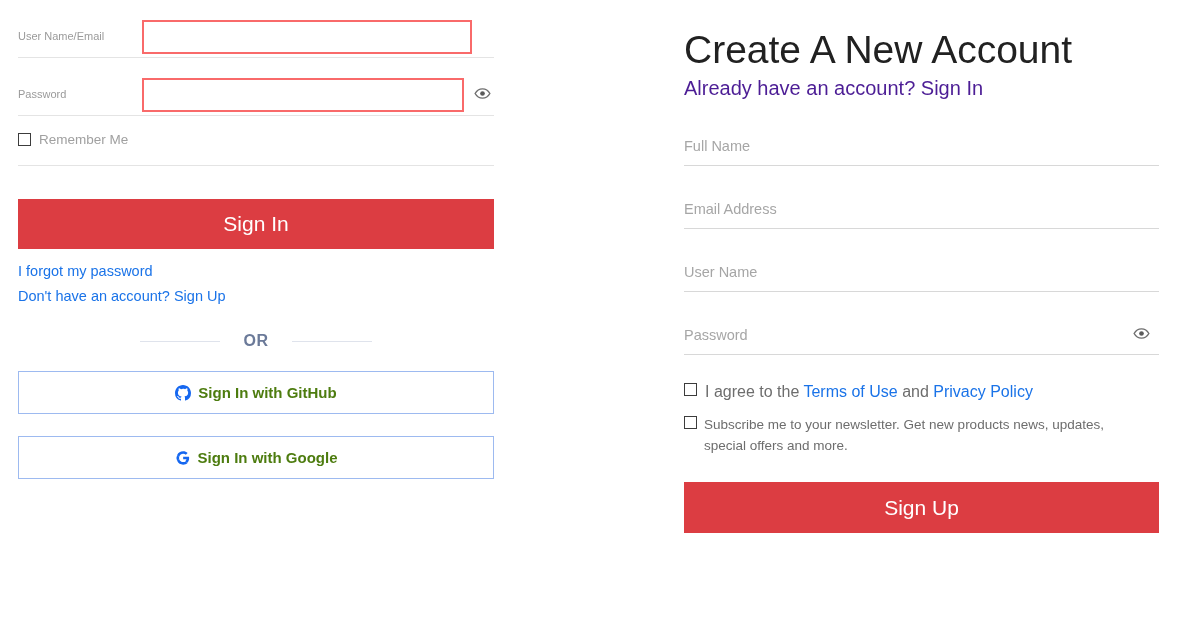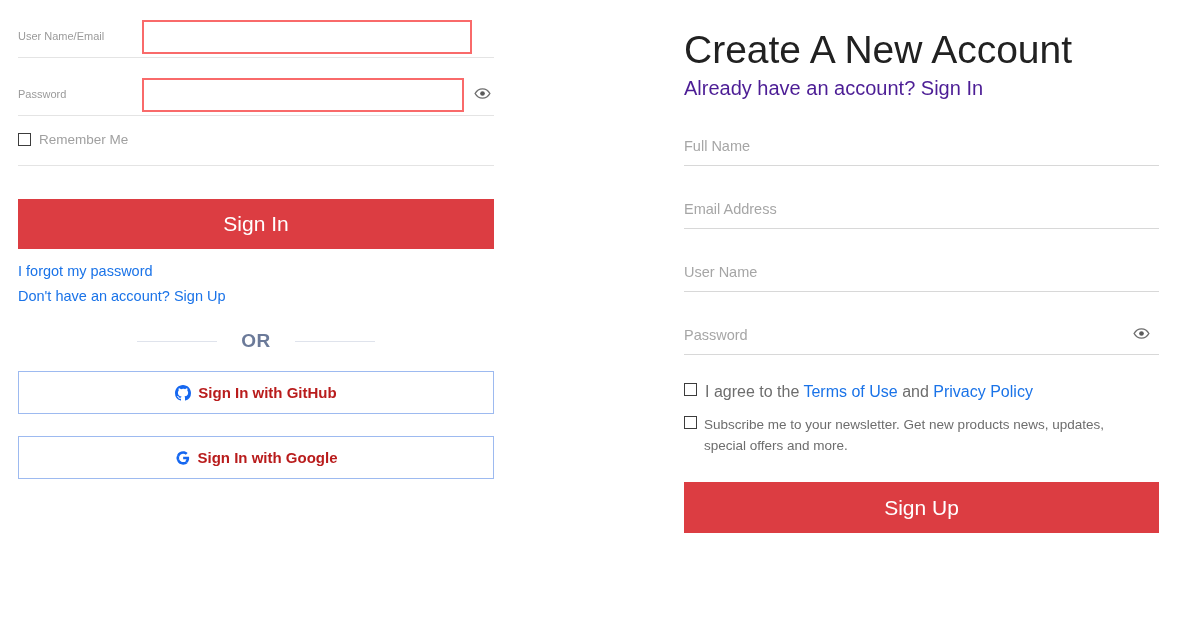--- a/index.html
+++ b/index.html
@@ -121,41 +121,42 @@
     justify-content: center;
     margin-top: 22px;
     height: 20px;
   }
   .or-line {
     height: 1px;
     background: #dfe3ec;
     width: 80px;
   }
   .or-text {
-    font-size: 19px;
+    font-size: 16px;
     font-weight: bold;
     color: #6b7a99;
     margin: 0 24px;
     letter-spacing: 0.4px;
   }
 
   .btn-social {
     display: flex;
+    align-items: center;
     justify-content: center;
     width: 476px;
     height: 43px;
     background: #ffffff;
     border: 1px solid #9dbaf0;
-    color: #b91c1c;
+    color: #4d7c0f;
     font-size: 15px;
     font-weight: bold;
     font-family: "Liberation Sans", sans-serif;
     cursor: pointer;
     margin-top: 20px;
-    padding: 12px;
+    padding: 0;
   }
   .btn-social .sicon {
     display: inline-flex;
     align-items: center;
     margin-right: 7px;
   }
   .btn-social.google { margin-top: 22px; }
 
   
   .signup-panel {

